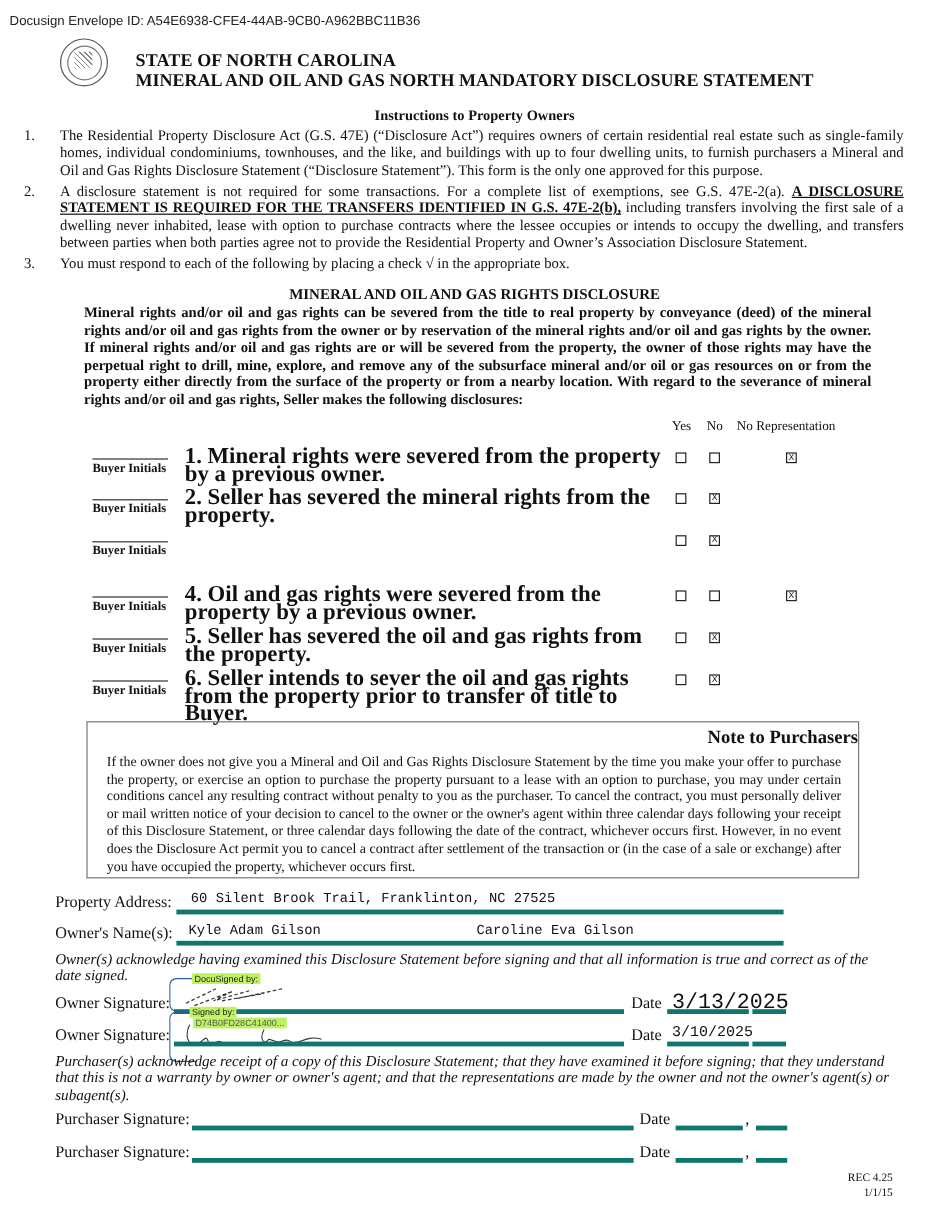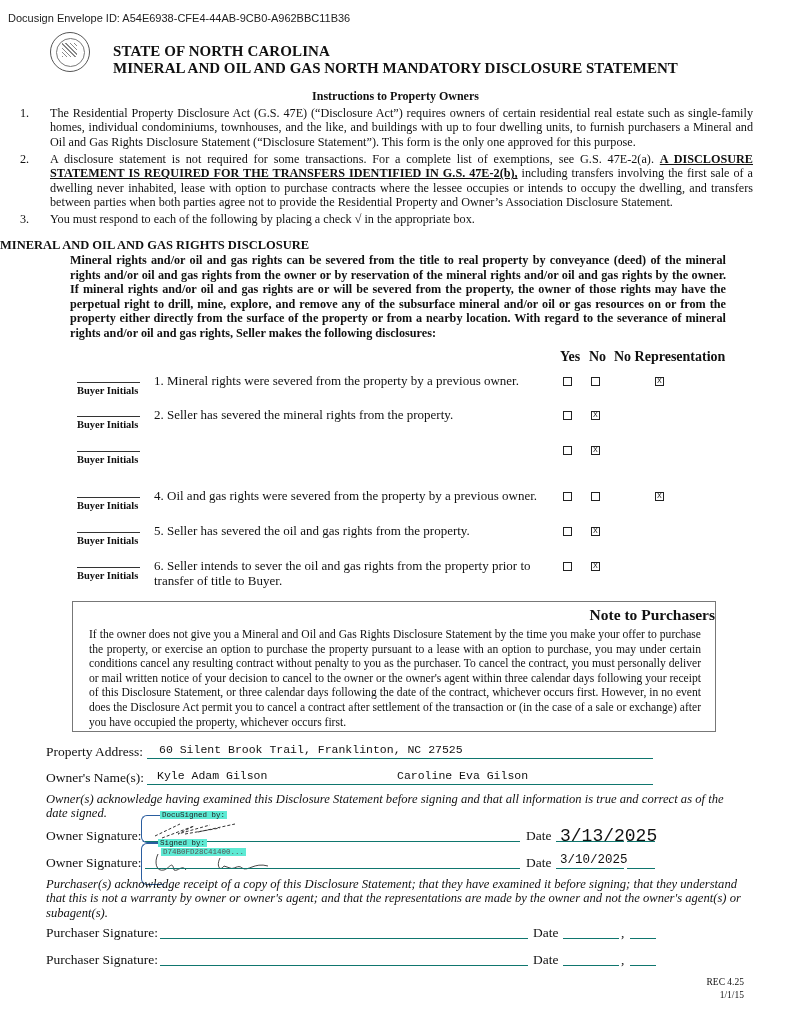--- a/index.html
+++ b/index.html
@@ -9,41 +9,41 @@
   .seal { left: 50px; top: 32px; width: 40px; height: 40px; border-radius: 50%; border: 1.5px solid #555; box-sizing: border-box; }
   .seal .inner { position: absolute; left: 5px; top: 5px; width: 27px; height: 27px; border-radius: 50%; border: 1px solid #777; }
   .seal .fig { position: absolute; left: 11px; top: 10px; width: 15px; height: 14px; background: repeating-linear-gradient(45deg,#888 0 1px,transparent 1px 3px); }
   .title1 { left: 113px; top: 43px; font-size: 15px; font-weight: bold; letter-spacing: 0.1px; }
   .title2 { left: 113px; top: 60px; font-size: 15px; font-weight: bold; }
   .instr-head { left: 0; width: 791px; top: 89px; text-align: center; font-size: 12px; font-weight: bold; }
   .ol { left: 20px; width: 733px; font-size: 12.2px; line-height: 14.4px; }
   .ol .num { position: absolute; left: 0; }
   .ol .txt { margin-left: 30px; text-align: justify; }
   .ub { font-weight: bold; text-decoration: underline; }
-  .sec-head { left: 0; width: 791px; top: 238px; text-align: left; font-size: 12.5px; font-weight: bold; }
+  .sec-head { left: 0; width: 791px; top: 238px; text-align: center; font-size: 12.5px; font-weight: bold; }
   .intro { left: 70px; width: 656px; top: 253px; font-size: 12.2px; line-height: 14.6px; font-weight: bold; text-align: justify; }
-  .colhdr { top: 349px; font-size: 14px; font-weight: bold; }
+  .colhdr { top: 349px; font-size: 11px; font-weight: normal; }
   .q-row { left: 75px; width: 650px; height: 36px; }
   .initials-line { position: absolute; left: 2px; top: 8px; width: 63px; border-top: 1px solid #333; }
   .initials-lbl { position: absolute; left: 2px; top: 11px; font-size: 10.5px; font-weight: bold; }
-  .q-text { position: absolute; left: 79px; top: 0; width: 400px; font-size: 13px; line-height: 14.5px; font-weight: normal; }
+  .q-text { position: absolute; left: 79px; top: 0; width: 400px; font-size: 19px; line-height: 14.5px; font-weight: bold; }
   .cb { position: absolute; top: 3px; width: 9px; height: 9px; border: 1px solid #222; box-sizing: border-box; font-family: "DejaVu Sans", sans-serif; font-size: 7px; line-height: 7px; text-align: center; color: #222; }
   .cb-yes { left: 488px; }
   .cb-no { left: 516px; }
   .cb-nr { left: 580px; }
   .note-box { left: 72px; top: 601px; width: 644px; height: 131px; border: 1.5px solid #777; box-sizing: border-box; }
   .note-title { position: absolute; left: 0; width: 100%; top: 4px; text-align: right; font-size: 15.5px; font-weight: bold; }
   .note-body { position: absolute; left: 16px; right: 14px; top: 26px; font-size: 11.6px; line-height: 14.6px; text-align: justify; }
   .field-lbl { font-size: 13.5px; }
-  .field-line { border-bottom: 1px solid #0f766e; height: 15px; }
+  .field-line { border-bottom: 4px solid #0f766e; height: 15px; }
   .mono { font-family: "Liberation Mono", "DejaVu Sans Mono", monospace; font-size: 11.5px; }
   .ital { font-style: italic; font-size: 12.6px; line-height: 14.4px; }
   .sig-lbl { font-size: 13.5px; }
   .ds-box { border: 1.3px solid #2a5d9f; border-right: none; border-radius: 6px 0 0 6px; }
-  .ds-lbl { font-family: Liberation Mono, monospace; font-size: 7.5px; color: #222; background: #5eead4; padding: 0 2px; }
+  .ds-lbl { font-family: Liberation Sans, sans-serif; font-size: 7.5px; color: #222; background: #bef264; padding: 0 2px; }
   .footer { font-size: 9.5px; text-align: right; }
 </style>
 </head>
 <body>
 
 <div class="abs envelope">Docusign Envelope ID: A54E6938-CFE4-44AB-9CB0-A962BBC11B36</div>
 
 <div class="abs seal">
   <div class="inner"></div>
   <div class="fig"></div>

